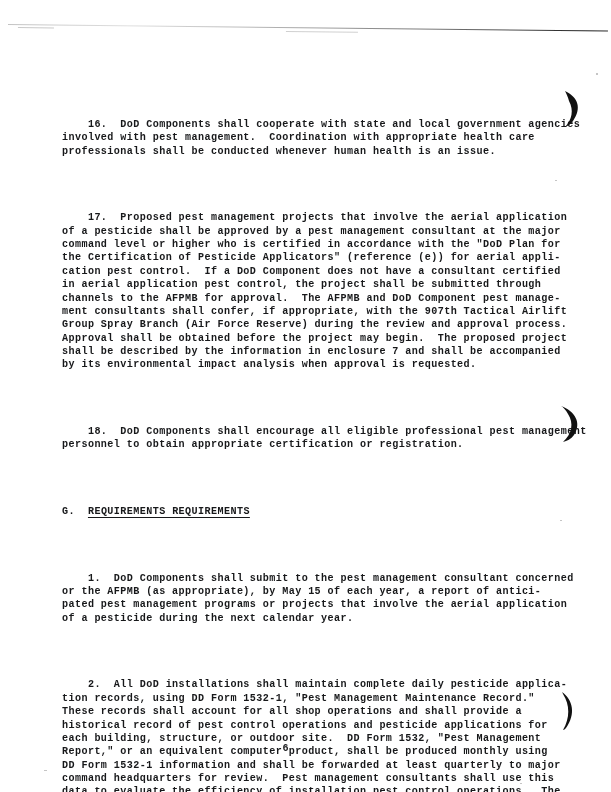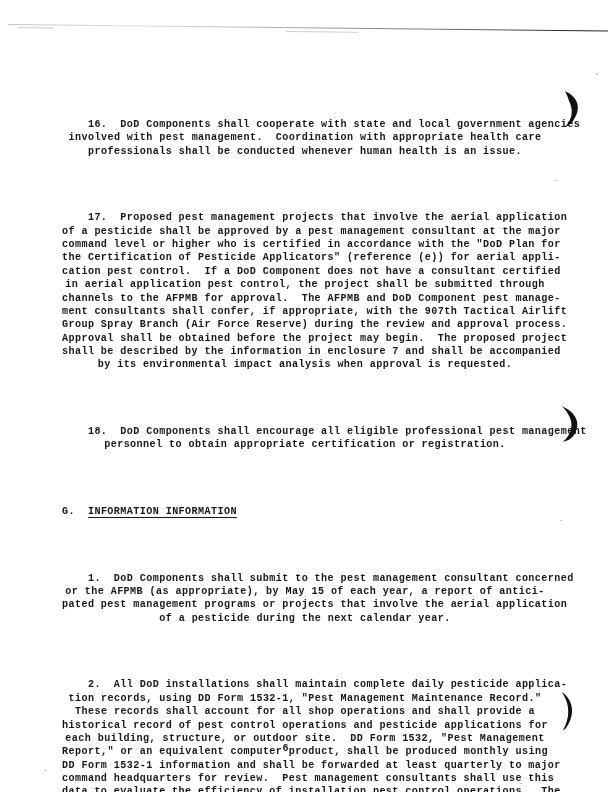--- a/index.html
+++ b/index.html
@@ -56,21 +56,20 @@
     font-size: 10.1px;
     line-height: 13.35px;
     letter-spacing: 0.42px;
     white-space: pre;
     font-weight: 700;
   }
 
   .para {
     margin: 0 0 13.35px 0;
     white-space: pre;
-    text-align: center;
   }
   .para:last-child { margin-bottom: 0; }
 
   .heading {
     margin: 0 0 13.35px 0;
     white-space: pre;
   }
   .heading .letter { }
   .heading .title {
     text-decoration: underline;
@@ -127,21 +126,21 @@
 channels to the AFPMB for approval.  The AFPMB and DoD Component pest manage-
 ment consultants shall confer, if appropriate, with the 907th Tactical Airlift
 Group Spray Branch (Air Force Reserve) during the review and approval process.
 Approval shall be obtained before the project may begin.  The proposed project
 shall be described by the information in enclosure 7 and shall be accompanied
 by its environmental impact analysis when approval is requested.</span></p>
 
     <p class="para"><span>    18.  DoD Components shall encourage all eligible professional pest management
 personnel to obtain appropriate certification or registration.</span></p>
 
-    <p class="heading"><span class="letter">G.</span><span>  </span><span class="title">INFORMATION INFORMATION</span></p>
+    <p class="heading"><span class="letter">G.</span><span>  </span><span class="title">REQUIREMENTS REQUIREMENTS</span></p>
 
     <p class="para"><span>    1.  DoD Components shall submit to the pest management consultant concerned
 or the AFPMB (as appropriate), by May 15 of each year, a report of antici-
 pated pest management programs or projects that involve the aerial application
 of a pesticide during the next calendar year.</span></p>
 
     <p class="para"><span>    2.  All DoD installations shall maintain complete daily pesticide applica-
 tion records, using DD Form 1532-1, "Pest Management Maintenance Record."
 These records shall account for all shop operations and shall provide a
 historical record of pest control operations and pesticide applications for

